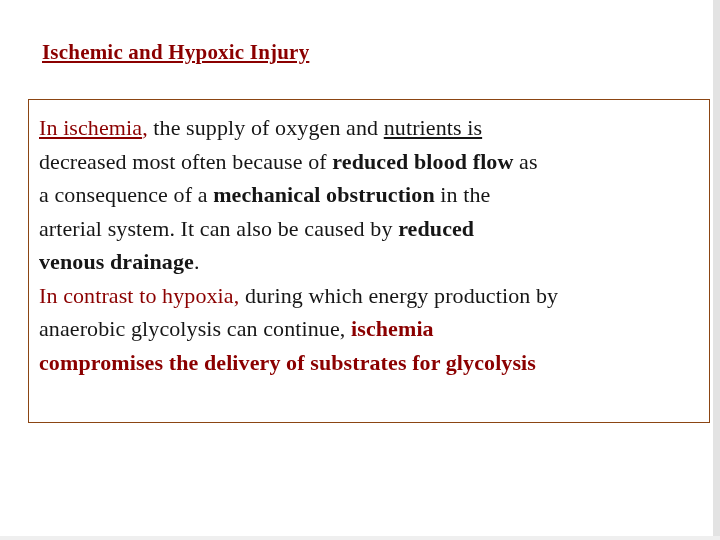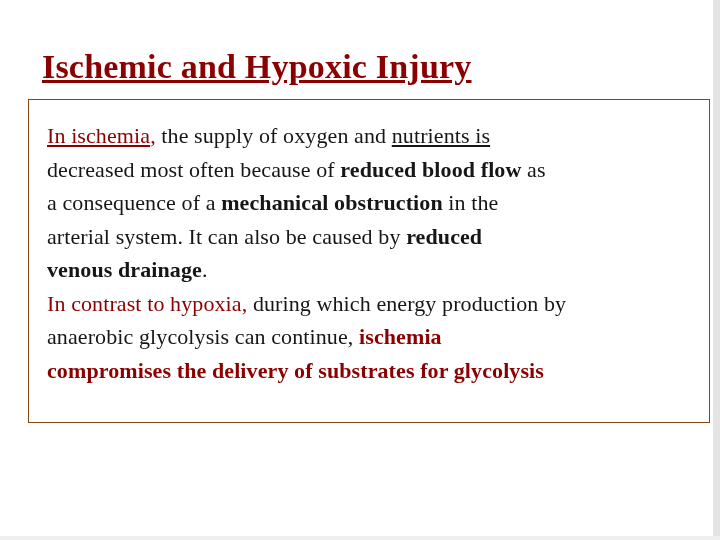--- a/index.html
+++ b/index.html
@@ -11,39 +11,39 @@
     position: relative;
     width: 720px;
     height: 540px;
     background: #ffffff;
     overflow: hidden;
     font-family: "Liberation Serif", "DejaVu Serif", serif;
   }
   .title {
     position: absolute;
     left: 42px;
-    top: 48px;
+    top: 40px;
     margin: 0;
-    font-size: 34px;
+    font-size: 21px;
     font-weight: bold;
     text-decoration: underline;
     letter-spacing: 0.2px;
   }
   .text-box {
     position: absolute;
     left: 28px;
     top: 99px;
     width: 682px;
     height: 324px;
     box-sizing: border-box;
     border: 1px solid #8B4513;
     padding: 7px 8px 0 6px;
   }
   .body {
-    margin: 12px;
+    margin: 4px;
     font-size: 22px;
     line-height: 33.5px;
     letter-spacing: 0.1px;
   }
   .edge-right {
     position: absolute;
     right: 0;
     top: 0;
     width: 7px;
     height: 540px;

